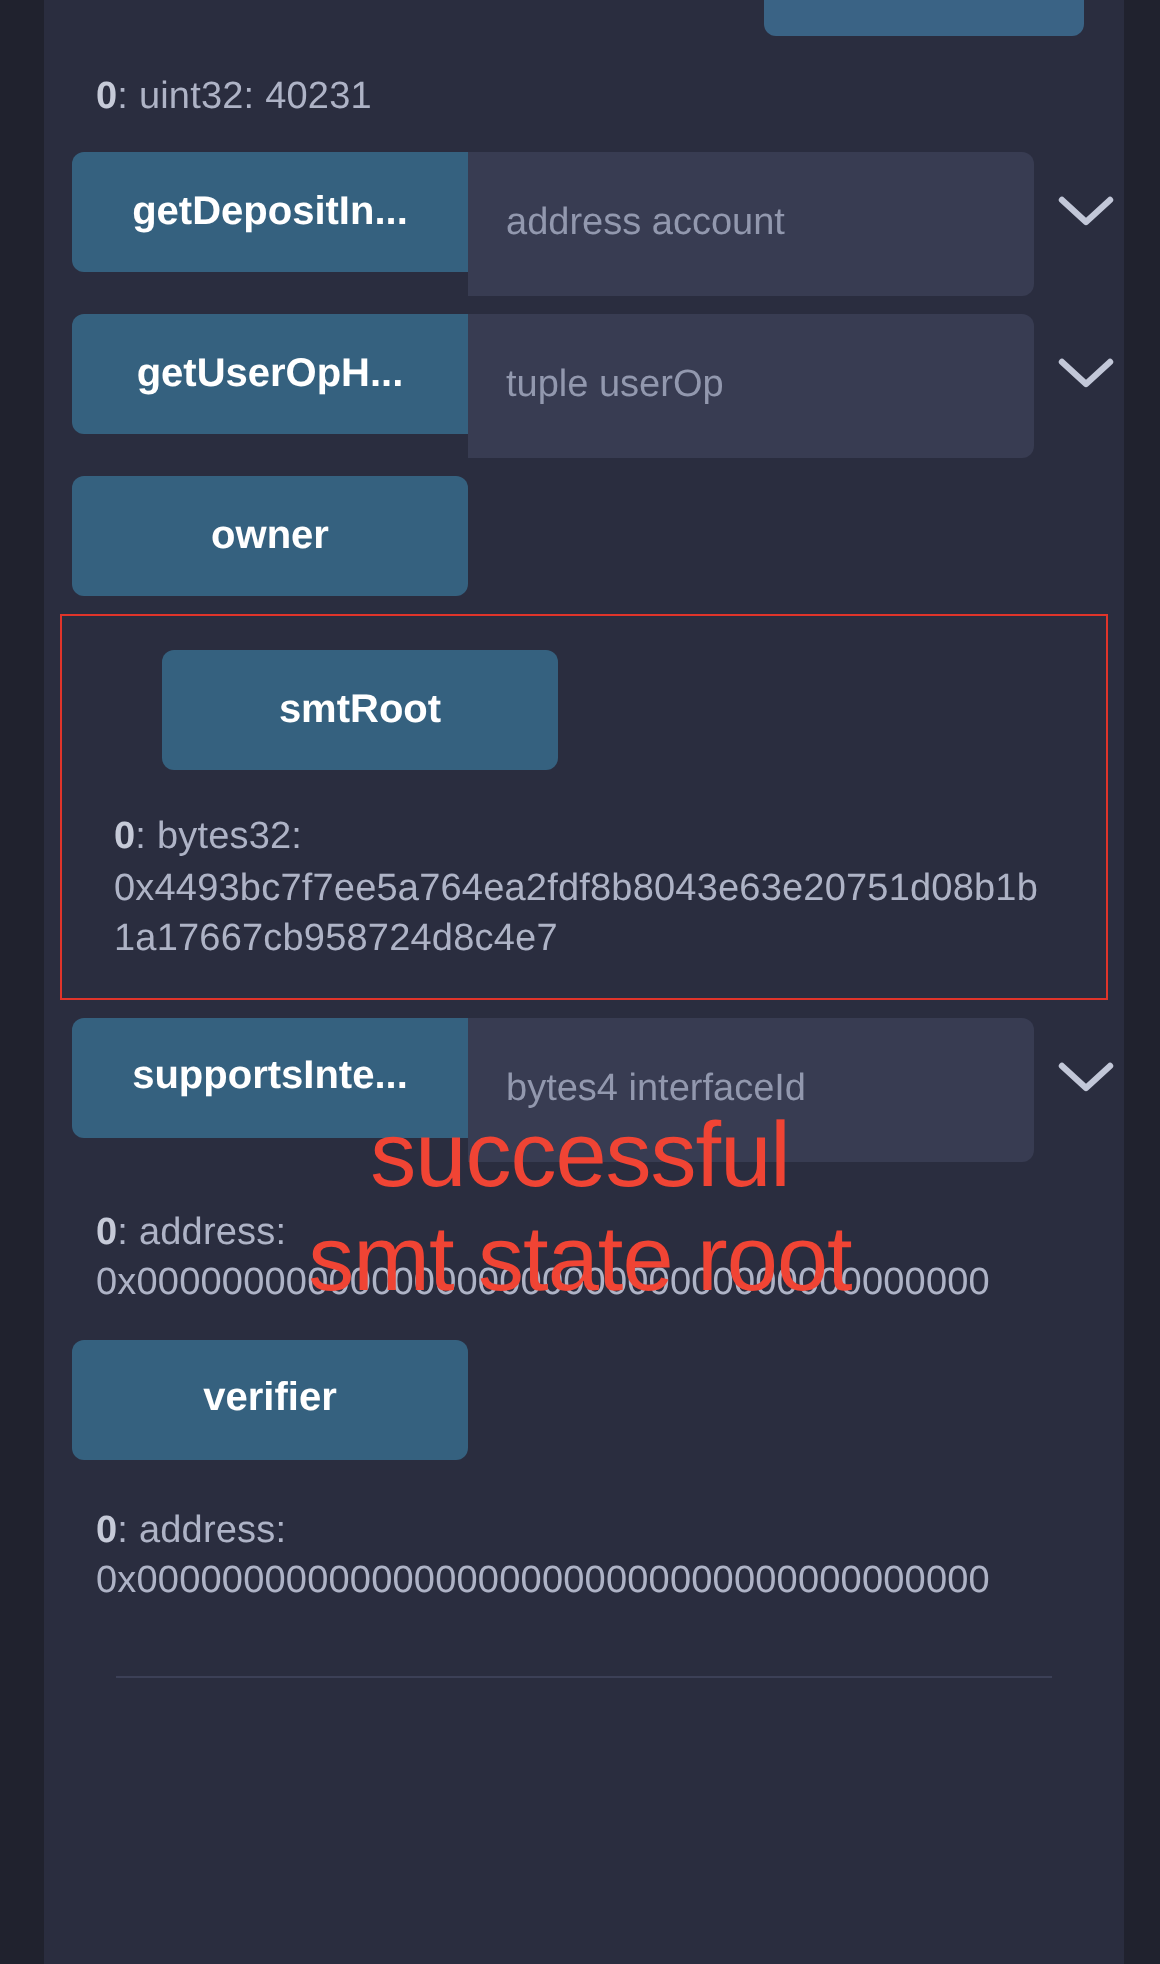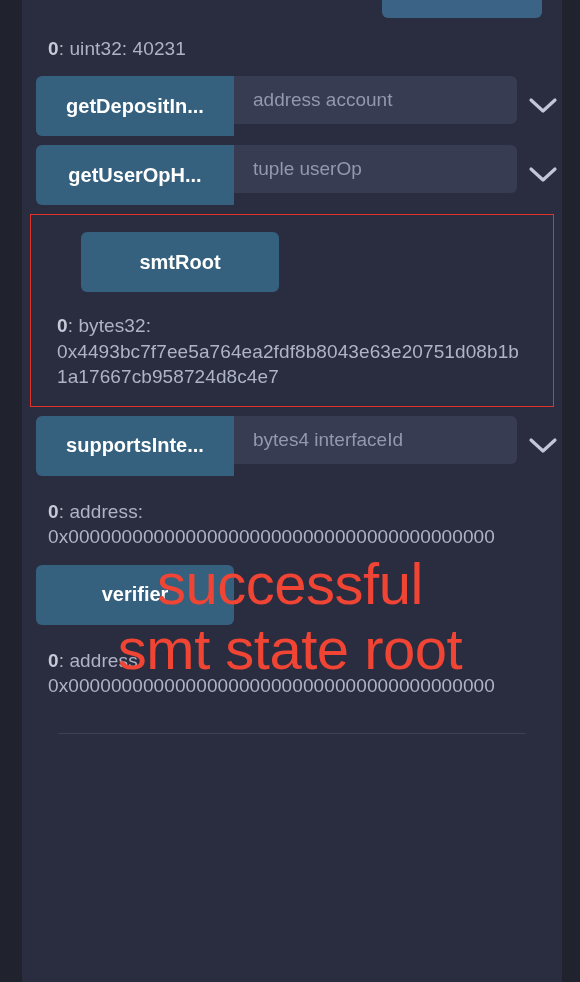--- a/index.html
+++ b/index.html
@@ -111,21 +111,21 @@
   }
 
   .fn-input {
     flex: 1;
     background: #383c52;
     border: none;
     border-radius: 0 6px 6px 0;
     color: #c4c8d8;
     font-size: 19px;
     padding: 0 19px;
-    height: 48px;
+    height: 72px;
     font-family: "Liberation Sans", sans-serif;
     outline: none;
   }
   .fn-input::placeholder { color: #9298ae; }
 
   .chevron {
     width: 52px;
     height: 60px;
     display: flex;
     align-items: center;
@@ -153,21 +153,21 @@
   }
 
   
   .annotation {
     position: absolute;
     left: 0;
     top: 552px;
     width: 580px;
     text-align: center;
     color: #f04434;
-    font-size: 58px;
+    font-size: 46px;
     line-height: 1.12;
     font-family: "Liberation Sans", sans-serif;
     font-weight: normal;
     z-index: 10;
     pointer-events: none;
     letter-spacing: -0.5px;
   }
   .annotation .line { display: block; white-space: nowrap; }
 </style>
 </head>
@@ -200,20 +200,23 @@
   <div class="fn-row">
     <button class="fn-btn">getUserOpH...</button>
     <input class="fn-input" type="text" placeholder="tuple userOp" style="">
     <span class="chevron">
       <svg width="30" height="18" viewBox="0 0 30 18">
           <path d="M3 3 L15 14 L27 3" stroke="#c2c7d8" stroke-width="3.2" fill="none" stroke-linecap="round" stroke-linejoin="round"></path>
         </svg>
     </span>
   </div>
 
+  <div class="fn-row">
+    <button class="fn-btn solo">owner</button>
+  </div>
 
   <div class="highlight-box">
     <div class="fn-row">
       <button class="fn-btn solo">smtRoot</button>
     </div>
     <div class="result-row">
       <div class="result"><span class="idx">0</span><span class="sep">:&nbsp;</span><span>bytes32: 0x4493bc7f7ee5a764ea2fdf8b8043e63e20751d08b1b1a17667cb958724d8c4e7</span></div>
     </div>
   </div>
 

